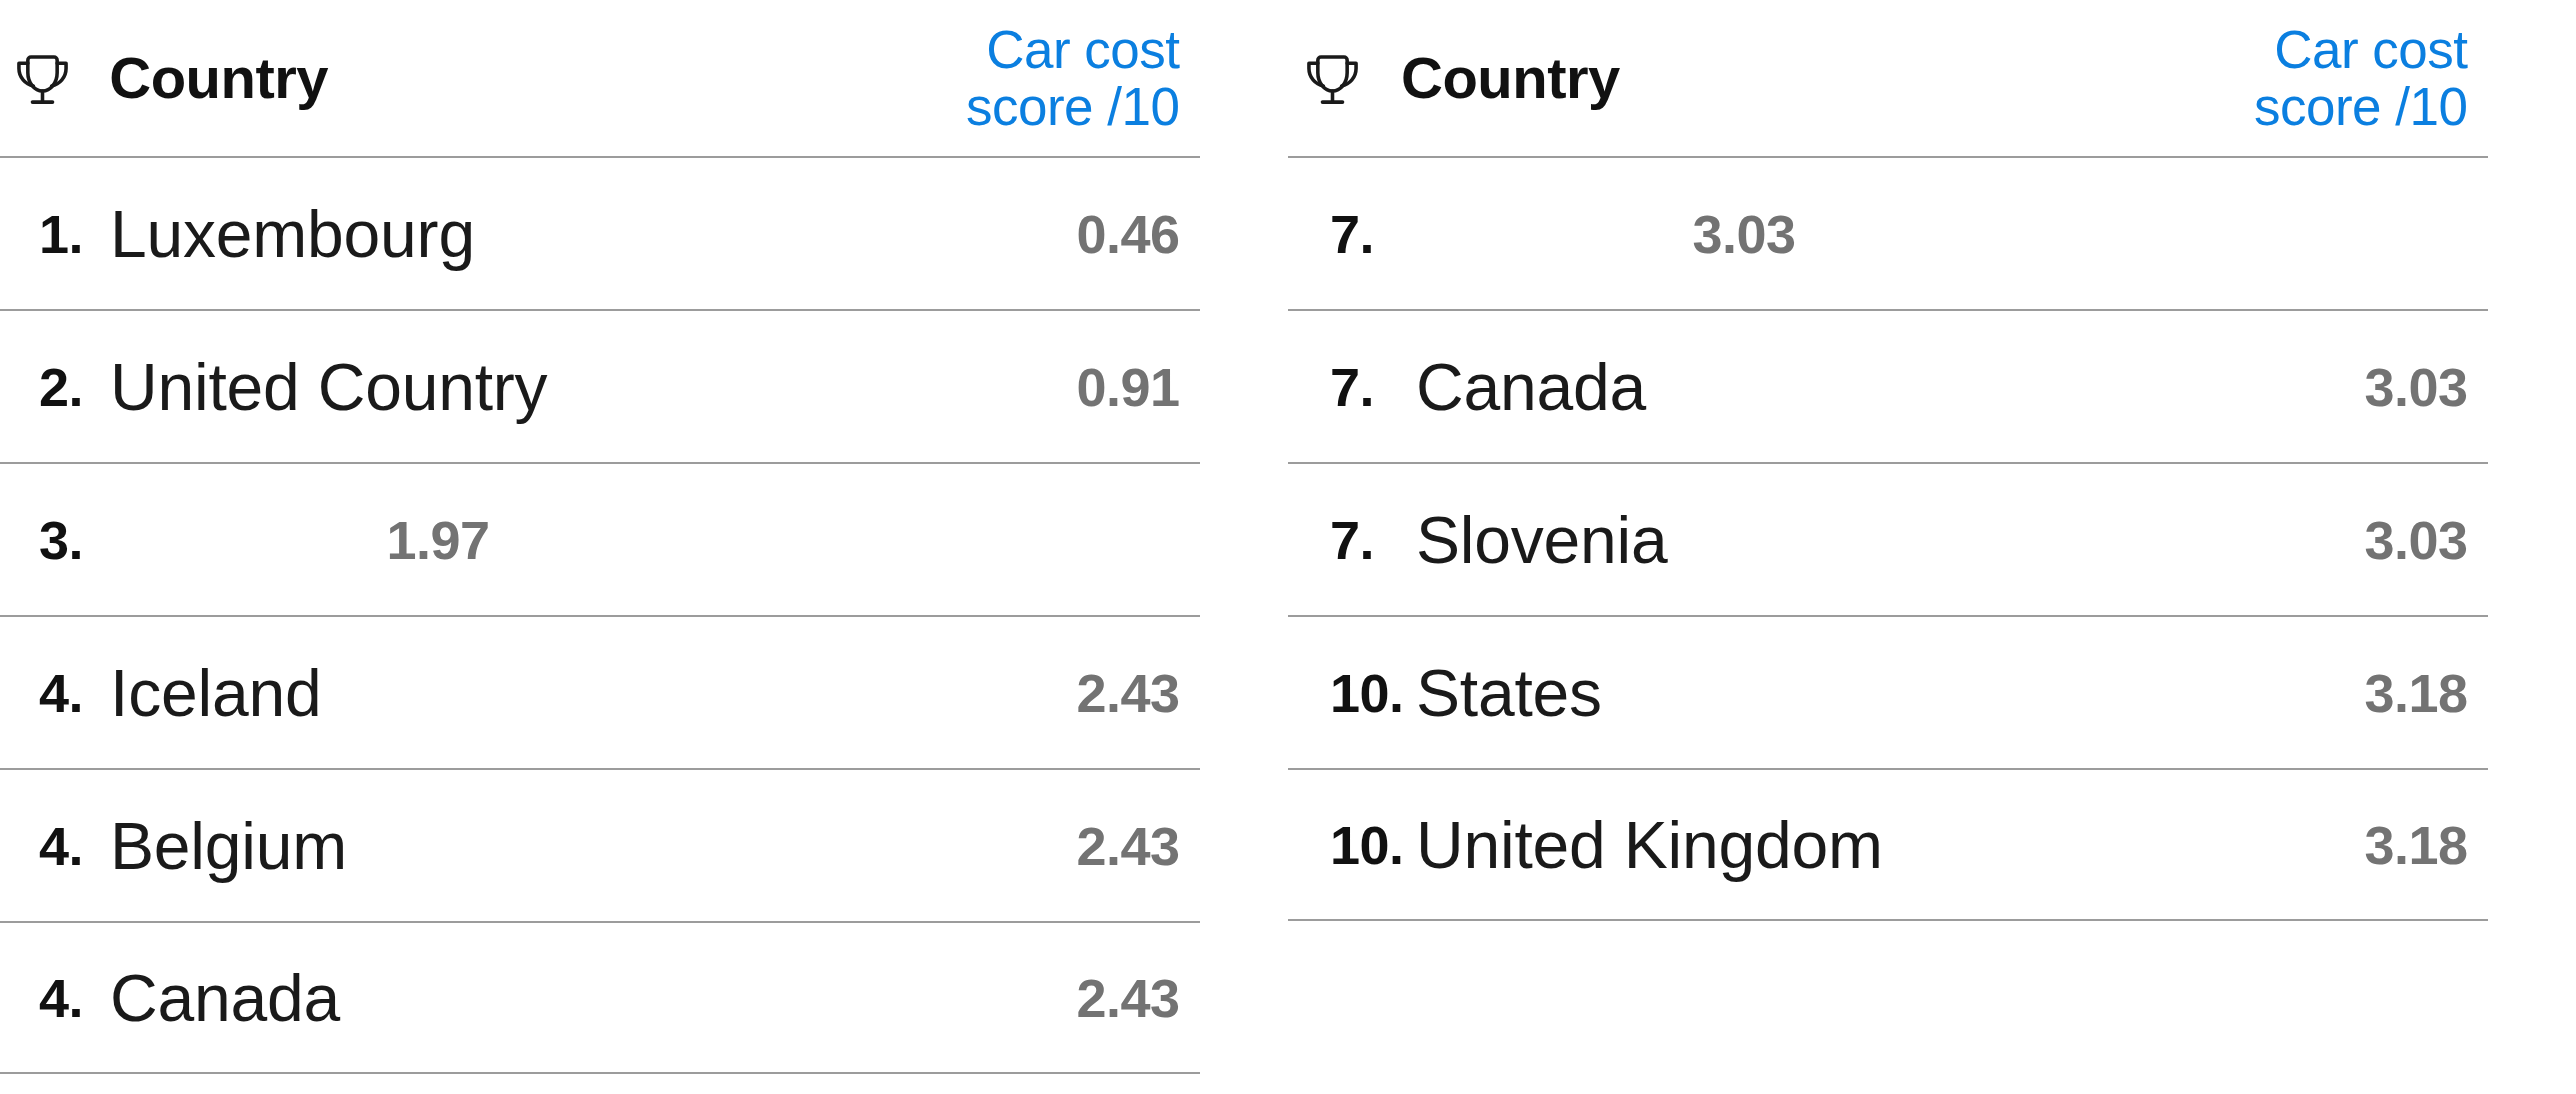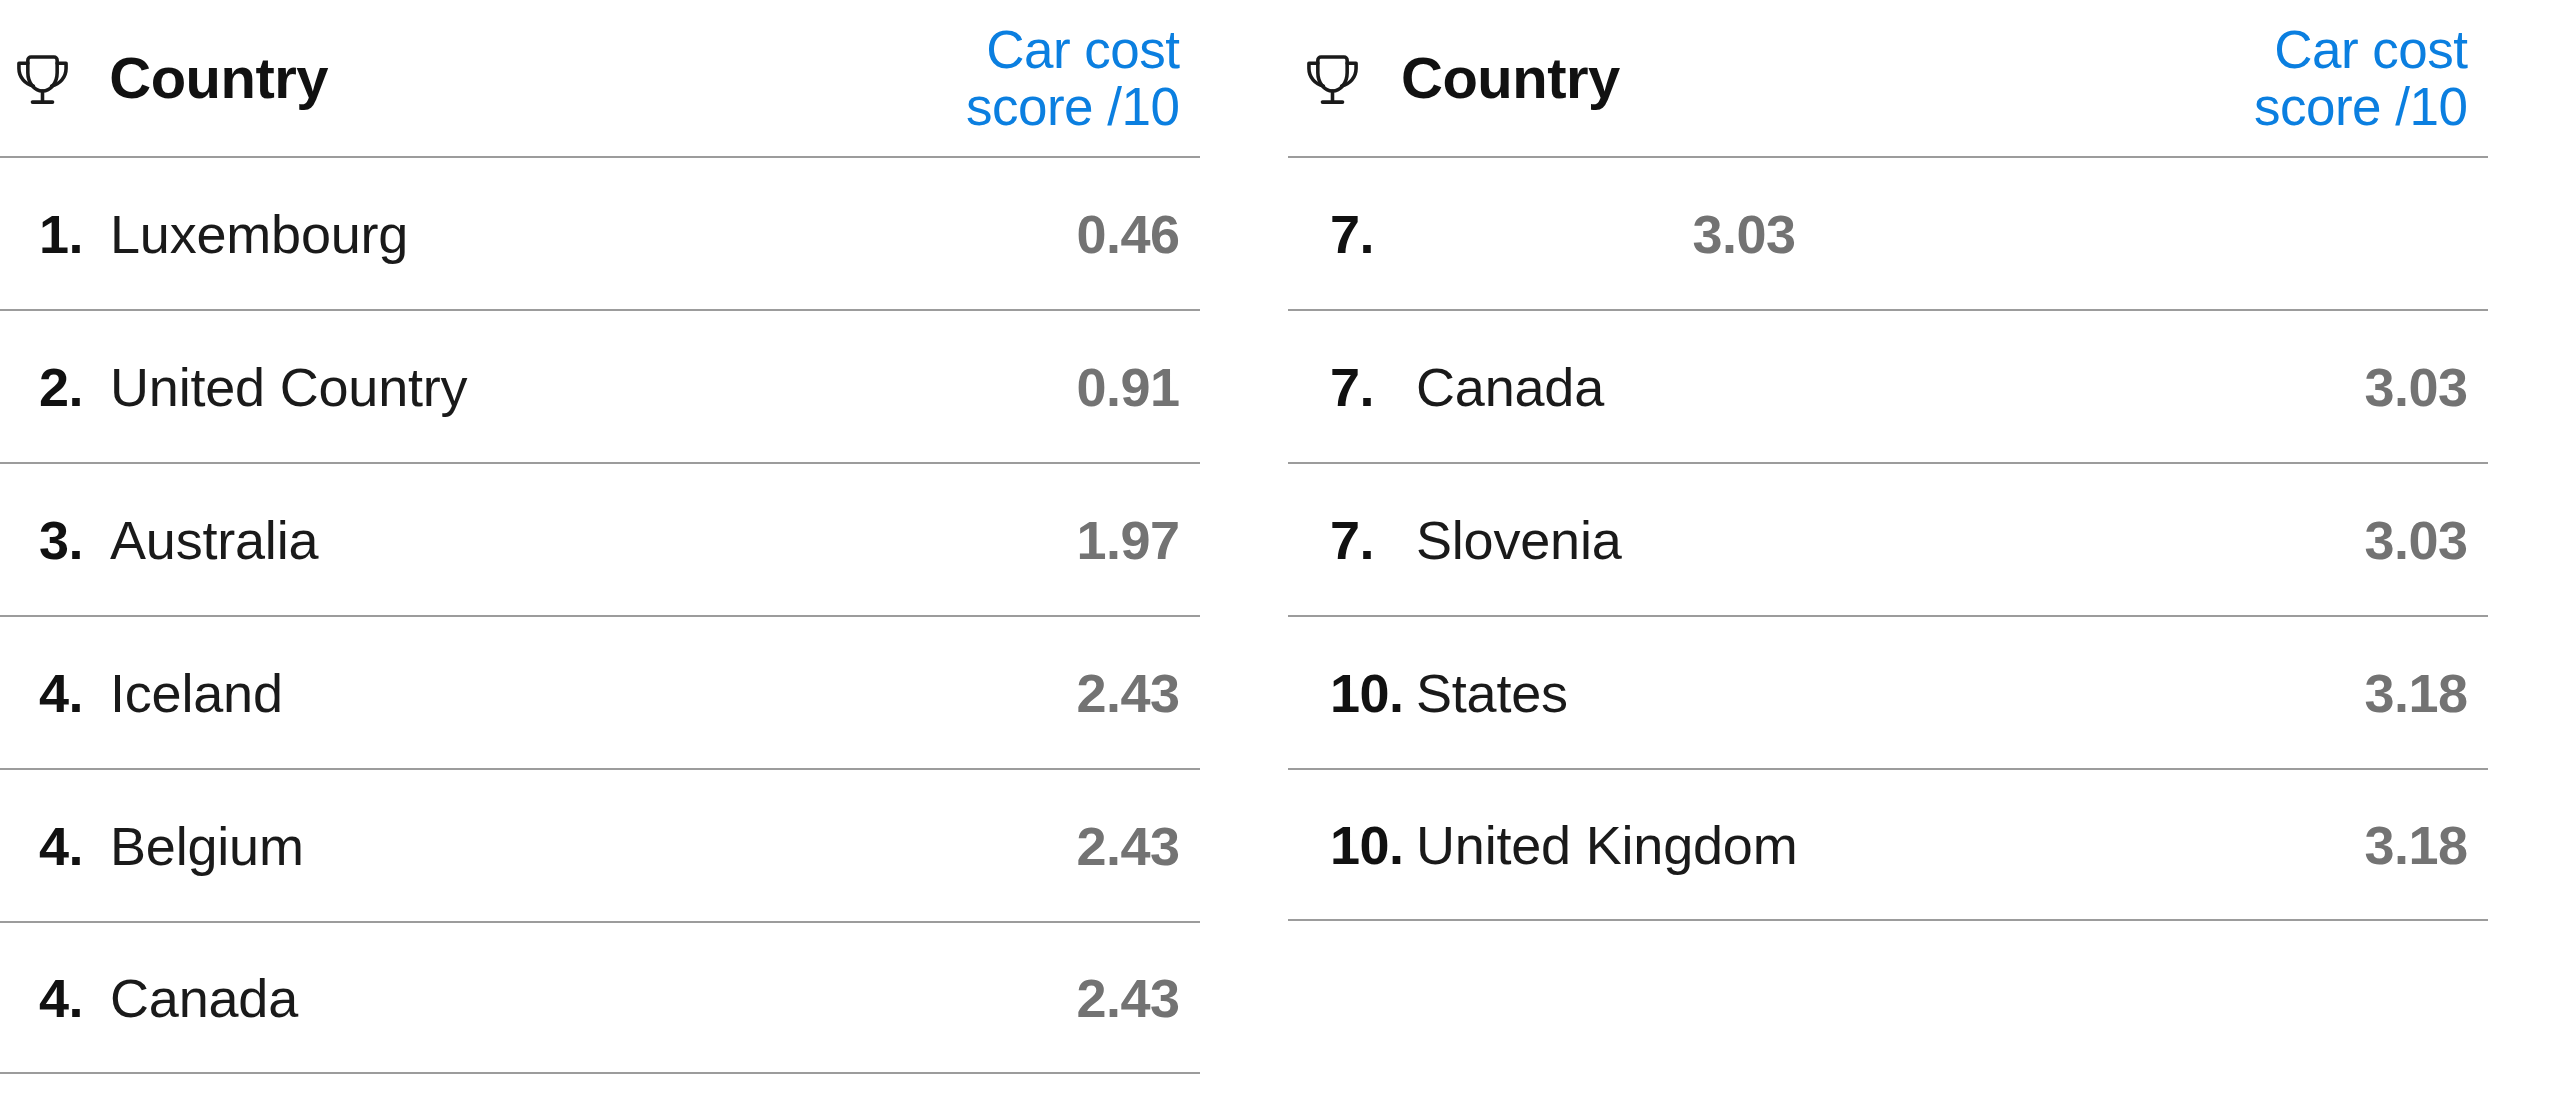--- a/index.html
+++ b/index.html
@@ -100,21 +100,21 @@
     font-size: 54px;
     font-weight: 700;
     color: #111111;
     letter-spacing: -0.5px;
     white-space: nowrap;
   }
 
   .cell-country {
     flex: 1 1 auto;
     min-width: 0;
-    font-size: 54px;
+    font-size: 66px;
     font-weight: 400;
     color: #1a1a1a;
     letter-spacing: -0.2px;
     white-space: nowrap;
     overflow: hidden;
   }
 
   .cell-score {
     flex: 0 0 auto;
     width: 400px;
@@ -163,21 +163,20 @@
         <div class="cell-country">Luxembourg</div>
         <div class="cell-score">0.46</div>
       </div>
       <div class="trow">
         <div class="cell-rank">2.</div>
         <div class="cell-country">United Country</div>
         <div class="cell-score">0.91</div>
       </div>
       <div class="trow">
         <div class="cell-rank">3.</div>
-        <div class="cell-country">Australia</div>
         <div class="cell-score">1.97</div>
       </div>
       <div class="trow">
         <div class="cell-rank">4.</div>
         <div class="cell-country">Iceland</div>
         <div class="cell-score">2.43</div>
       </div>
       <div class="trow">
         <div class="cell-rank">4.</div>
         <div class="cell-country">Belgium</div>

